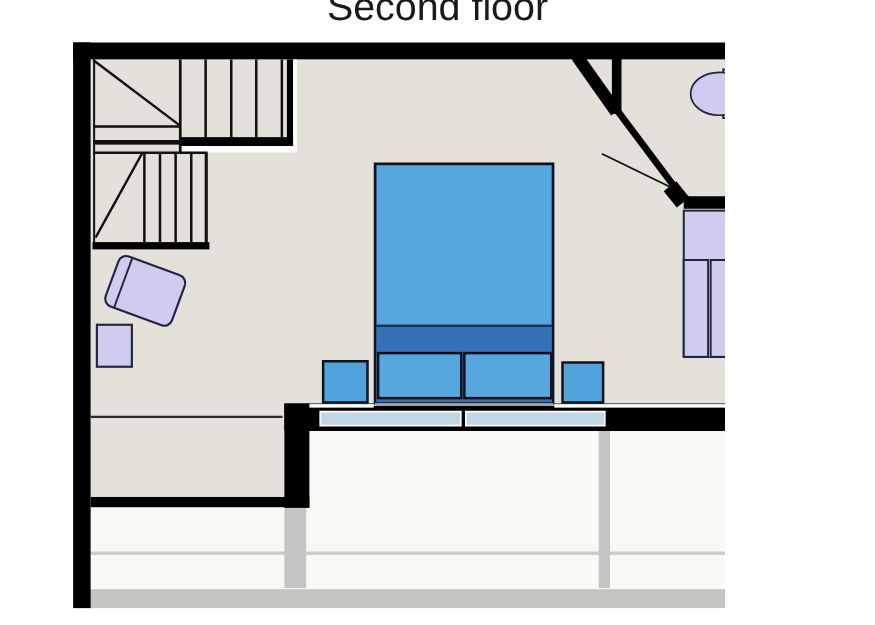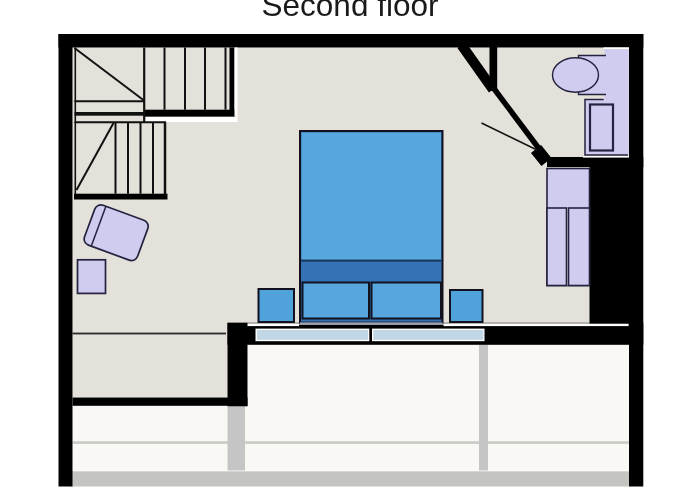--- a/index.html
+++ b/index.html
@@ -1,16 +1,16 @@
 <!DOCTYPE html>
 <html><head>
 <meta charset="utf-8">
 <style>
   html,body{margin:0;padding:0;background:#fff;}
-  .page{position:relative;width:700px;height:500px;overflow:hidden;font-family:"Liberation Sans",sans-serif;}
+  .page{position:relative;width:580px;height:500px;overflow:hidden;font-family:"Liberation Sans",sans-serif;}
 </style>
 </head>
 <body>
 <div class="page">
 <svg width="700" height="500" viewBox="0 0 700 500" xmlns="http://www.w3.org/2000/svg">
 
   <rect x="0" y="0" width="700" height="500" fill="#ffffff"></rect>
 
   <text x="350" y="15.8" font-size="31.5" fill="#1a1a1a" text-anchor="middle" font-family="Liberation Sans, sans-serif">Second floor</text>
 

